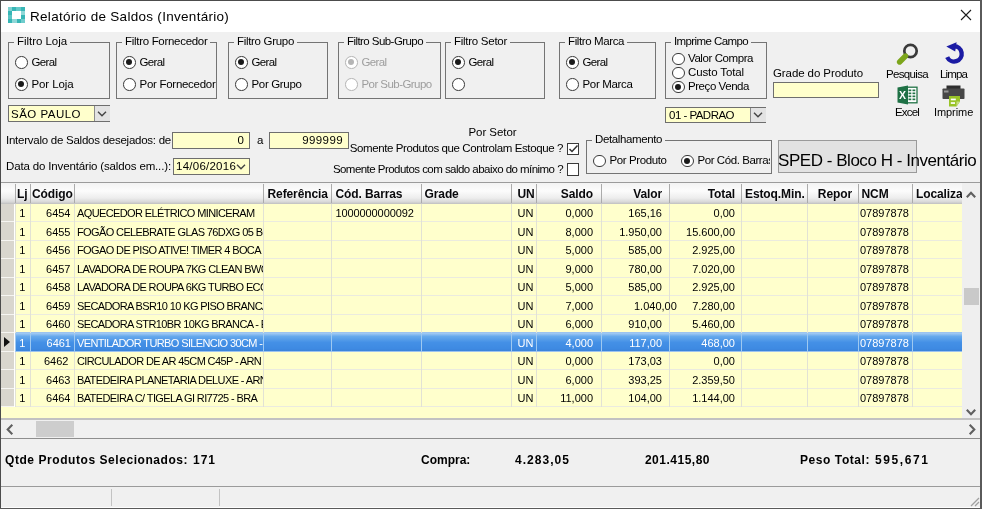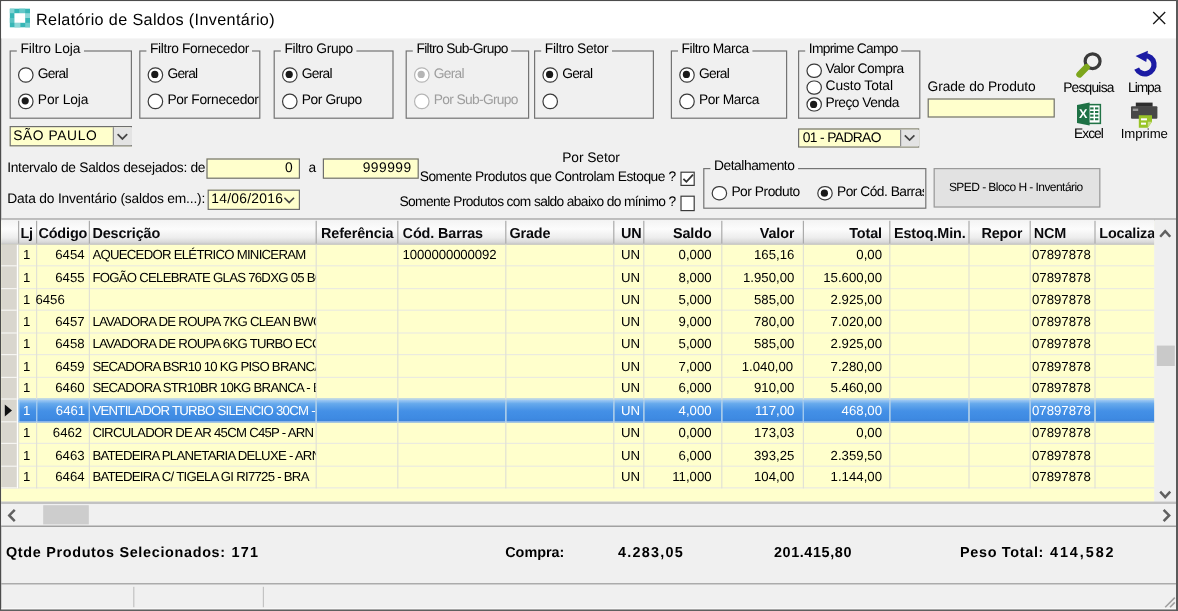--- a/index.html
+++ b/index.html
@@ -147,42 +147,41 @@
     </svg>
 <div class="t" style="left:0px;top:162.5px;font-size:11.5px;letter-spacing:-0.54px;left:auto;right:419px">Somente Produtos com saldo abaixo do mínimo ?</div>
 <div class="cb" style="left:566.5px;top:163px"></div>
 <div class="gb" style="left:586px;top:140px;width:184px;height:32px"></div>
     <div class="gl" style="left:592px;top:133px;letter-spacing:-0.38px;">Detalhamento</div>
 <span class="rd" style="left:593px;top:154.5px"></span>
     <div class="t" style="left:609.5px;top:154px;font-size:11.5px;letter-spacing:-0.40px;">Por Produto</div>
 <span class="rd on" style="left:681px;top:154.5px"></span>
     <div class="t" style="left:697.5px;top:154px;font-size:11.5px;letter-spacing:-0.43px;width:72.5px;overflow:hidden">Por Cód. Barras</div>
 <div style="position:absolute;left:778px;top:140px;width:139px;height:33px;background:#e2e2e2;border:1px solid #9a9a9a;box-sizing:border-box"></div>
-<div class="t" style="left:778px;top:151px;font-size:10px;letter-spacing:-0.46px;width:137px;text-align:center">SPED - Bloco H - Inventário</div>
+<div class="t" style="left:778px;top:151px;font-size:17px;letter-spacing:-0.46px;width:137px;text-align:center">SPED - Bloco H - Inventário</div>
 <div style="position:absolute;left:1px;top:183px;width:961px;height:224.0px;background:#ffffcc"></div>
 <div style="position:absolute;left:1px;top:407.0px;width:961px;height:11.0px;background:#ffffcc"></div>
 <div style="position:absolute;left:1px;top:182px;width:980px;height:1.5px;background:#9b9b9b"></div>
 <div style="position:absolute;left:1px;top:183px;width:961px;height:20.5px;background:linear-gradient(to bottom,#f3f3f3 0%,#fcfcfc 38%,#ededed 72%,#d8d8d8 90%,#bfbfbf 100%)"></div>
 <div style="position:absolute;left:15px;top:184px;width:1px;height:19.0px;background:#ababab"></div>
     <div style="position:absolute;left:29.5px;top:184px;width:1px;height:19.0px;background:#ababab"></div>
     <div style="position:absolute;left:73.5px;top:184px;width:1px;height:19.0px;background:#ababab"></div>
     <div style="position:absolute;left:263px;top:184px;width:1px;height:19.0px;background:#ababab"></div>
     <div style="position:absolute;left:331px;top:184px;width:1px;height:19.0px;background:#ababab"></div>
     <div style="position:absolute;left:421px;top:184px;width:1px;height:19.0px;background:#ababab"></div>
     <div style="position:absolute;left:511px;top:184px;width:1px;height:19.0px;background:#ababab"></div>
     <div style="position:absolute;left:536px;top:184px;width:1px;height:19.0px;background:#ababab"></div>
     <div style="position:absolute;left:601px;top:184px;width:1px;height:19.0px;background:#ababab"></div>
     <div style="position:absolute;left:668.5px;top:184px;width:1px;height:19.0px;background:#ababab"></div>
     <div style="position:absolute;left:741px;top:184px;width:1px;height:19.0px;background:#ababab"></div>
     <div style="position:absolute;left:807px;top:184px;width:1px;height:19.0px;background:#ababab"></div>
     <div style="position:absolute;left:857.5px;top:184px;width:1px;height:19.0px;background:#ababab"></div>
     <div style="position:absolute;left:912px;top:184px;width:1px;height:19.0px;background:#ababab"></div>
     <div class="hl" style="left:17px;top:186.5px;width:12.5px">Lj</div>
     <div class="hl" style="left:32.0px;top:186.5px;width:41.5px">Código</div>
-    <div class="hl" style="left:77.0px;top:186.5px;width:186.0px">Descrição</div>
     <div class="hl" style="left:267.5px;top:186.5px;width:63.5px">Referência</div>
     <div class="hl" style="left:335.5px;top:186.5px;width:85.5px">Cód. Barras</div>
     <div class="hl" style="left:424.5px;top:186.5px;width:86.5px">Grade</div>
     <div class="hl" style="left:517.5px;top:186.5px;width:18.5px">UN</div>
     <div class="hl" style="left:536px;top:186.5px;width:57px;text-align:right">Saldo</div>
     <div class="hl" style="left:601px;top:186.5px;width:61.0px;text-align:right">Valor</div>
     <div class="hl" style="left:668.5px;top:186.5px;width:66.5px;text-align:right">Total</div>
     <div class="hl" style="left:745px;top:186.5px;width:62px">Estoq.Min.</div>
     <div class="hl" style="left:807px;top:186.5px;width:45.0px;text-align:right">Repor</div>
     <div class="hl" style="left:861.5px;top:186.5px;width:50.5px">NCM</div>
@@ -251,21 +250,22 @@
     <div class="ct" style="left:860.0px;width:51.5px;top:206.0px">07897878</div>
     <div class="ct" style="left:15px;width:14.5px;top:224.5px;text-align:center">1</div>
     <div class="ct" style="left:29.5px;width:41.0px;top:224.5px;text-align:right">6455</div>
     <div class="ct" style="left:77.0px;width:185.5px;top:224.5px;letter-spacing:-0.62px">FOGÃO CELEBRATE GLAS 76DXG 05 BC</div>
     <div class="ct" style="left:517.5px;width:18px;top:224.5px">UN</div>
     <div class="ct" style="left:536px;width:57px;top:224.5px;text-align:right">8,000</div>
     <div class="ct" style="left:601px;width:61.0px;top:224.5px;text-align:right">1.950,00</div>
     <div class="ct" style="left:668.5px;width:66.5px;top:224.5px;text-align:right">15.600,00</div>
     <div class="ct" style="left:860.0px;width:51.5px;top:224.5px">07897878</div>
     <div class="ct" style="left:15px;width:14.5px;top:243.0px;text-align:center">1</div>
-    <div class="ct" style="left:29.5px;width:41.0px;top:243.0px;">6456</div>
+    <div class="ct" style="left:29.5px;width:41.0px;top:243.0px;text-align:right">6456</div>
+    <div class="ct" style="left:77.0px;width:185.5px;top:243.0px;letter-spacing:-0.62px">FOGAO DE PISO ATIVE! TIMER 4 BOCA</div>
     <div class="ct" style="left:517.5px;width:18px;top:243.0px">UN</div>
     <div class="ct" style="left:536px;width:57px;top:243.0px;text-align:right">5,000</div>
     <div class="ct" style="left:601px;width:61.0px;top:243.0px;text-align:right">585,00</div>
     <div class="ct" style="left:668.5px;width:66.5px;top:243.0px;text-align:right">2.925,00</div>
     <div class="ct" style="left:860.0px;width:51.5px;top:243.0px">07897878</div>
     <div class="ct" style="left:15px;width:14.5px;top:261.5px;text-align:center">1</div>
     <div class="ct" style="left:29.5px;width:41.0px;top:261.5px;text-align:right">6457</div>
     <div class="ct" style="left:77.0px;width:185.5px;top:261.5px;letter-spacing:-0.62px">LAVADORA DE ROUPA 7KG CLEAN BWC</div>
     <div class="ct" style="left:517.5px;width:18px;top:261.5px">UN</div>
     <div class="ct" style="left:536px;width:57px;top:261.5px;text-align:right">9,000</div>
@@ -278,21 +278,21 @@
     <div class="ct" style="left:517.5px;width:18px;top:280.0px">UN</div>
     <div class="ct" style="left:536px;width:57px;top:280.0px;text-align:right">5,000</div>
     <div class="ct" style="left:601px;width:61.0px;top:280.0px;text-align:right">585,00</div>
     <div class="ct" style="left:668.5px;width:66.5px;top:280.0px;text-align:right">2.925,00</div>
     <div class="ct" style="left:860.0px;width:51.5px;top:280.0px">07897878</div>
     <div class="ct" style="left:15px;width:14.5px;top:298.5px;text-align:center">1</div>
     <div class="ct" style="left:29.5px;width:41.0px;top:298.5px;text-align:right">6459</div>
     <div class="ct" style="left:77.0px;width:185.5px;top:298.5px;letter-spacing:-0.62px">SECADORA BSR10 10 KG PISO BRANCA</div>
     <div class="ct" style="left:517.5px;width:18px;top:298.5px">UN</div>
     <div class="ct" style="left:536px;width:57px;top:298.5px;text-align:right">7,000</div>
-    <div class="ct" style="left:609px;width:61.0px;top:298.5px;text-align:center">1.040,00</div>
+    <div class="ct" style="left:634px;width:61.0px;top:298.5px;text-align:left">1.040,00</div>
     <div class="ct" style="left:668.5px;width:66.5px;top:298.5px;text-align:right">7.280,00</div>
     <div class="ct" style="left:860.0px;width:51.5px;top:298.5px">07897878</div>
     <div class="ct" style="left:15px;width:14.5px;top:317.0px;text-align:center">1</div>
     <div class="ct" style="left:29.5px;width:41.0px;top:317.0px;text-align:right">6460</div>
     <div class="ct" style="left:77.0px;width:185.5px;top:317.0px;letter-spacing:-0.62px">SECADORA STR10BR 10KG BRANCA - E</div>
     <div class="ct" style="left:517.5px;width:18px;top:317.0px">UN</div>
     <div class="ct" style="left:536px;width:57px;top:317.0px;text-align:right">6,000</div>
     <div class="ct" style="left:601px;width:61.0px;top:317.0px;text-align:right">910,00</div>
     <div class="ct" style="left:668.5px;width:66.5px;top:317.0px;text-align:right">5.460,00</div>
     <div class="ct" style="left:860.0px;width:51.5px;top:317.0px">07897878</div>
@@ -345,21 +345,21 @@
 <svg style="position:absolute;left:968px;top:423.5px" width="8" height="11" viewBox="0 0 8 11">
       <polyline points="1.7,0.8 6.3,5.5 1.7,10.2" stroke="#606060" stroke-width="2.1" fill="none"></polyline>
     </svg>
 <div style="position:absolute;left:1px;top:438px;width:980px;height:1px;background:#8e8e8e"></div>
 <div class="bt" style="left:5px;top:452.5px;letter-spacing:0.56px">Qtde Produtos Selecionados:</div>
 <div class="bt" style="left:193px;top:452.5px;letter-spacing:0.99px">171</div>
 <div class="bt" style="left:421px;top:452.5px">Compra:</div>
 <div class="bt" style="left:470px;top:452.5px;width:100px;text-align:right;letter-spacing:1.04px">4.283,05</div>
 <div class="bt" style="left:610px;top:452.5px;width:100px;text-align:right;letter-spacing:0.50px">201.415,80</div>
 <div class="bt" style="left:800px;top:452.5px;letter-spacing:0.57px">Peso Total:</div>
-<div class="bt" style="left:875px;top:452.5px;letter-spacing:1.60px">414,582</div>
+<div class="bt" style="left:875px;top:452.5px;letter-spacing:1.60px">595,671</div>
 <div style="position:absolute;left:1px;top:486px;width:980px;height:1px;background:#9b9b9b"></div>
 <div style="position:absolute;left:111px;top:489px;width:1px;height:17px;background:#c3c3c3"></div>
 <div style="position:absolute;left:219px;top:489px;width:1px;height:17px;background:#c3c3c3"></div>
 <svg style="position:absolute;left:970px;top:497px" width="10" height="10" viewBox="0 0 10 10">
       <g stroke="#a0a0a0" stroke-width="1.3">
         <line x1="9" y1="1" x2="1" y2="9"></line>
         <line x1="9" y1="5" x2="5" y2="9"></line>
       </g>
     </svg>
 <div style="position:absolute;left:1px;top:506.5px;width:980px;height:1px;background:#fdfdfd"></div>

